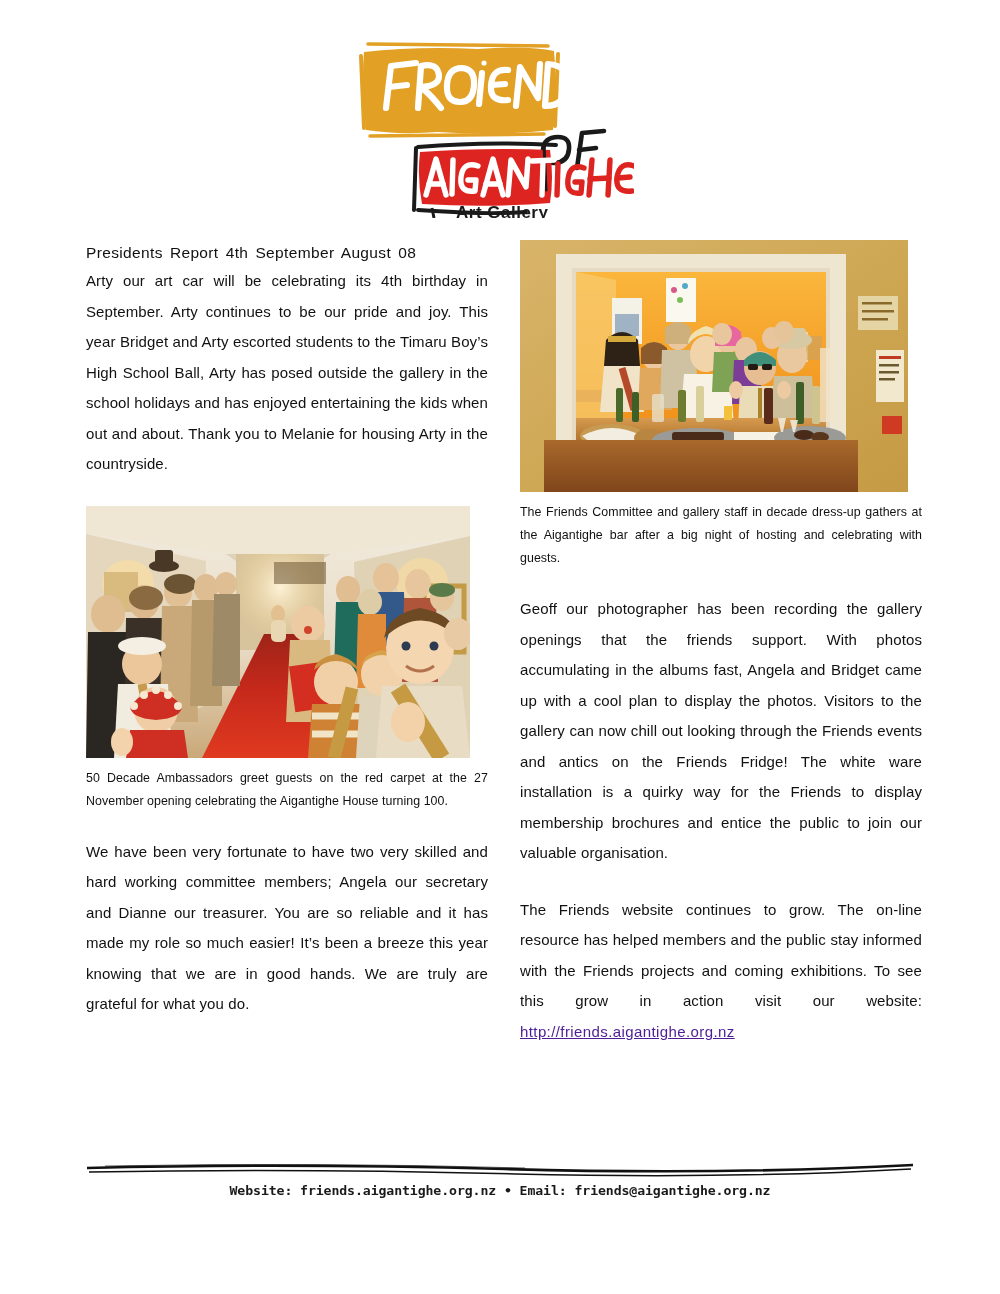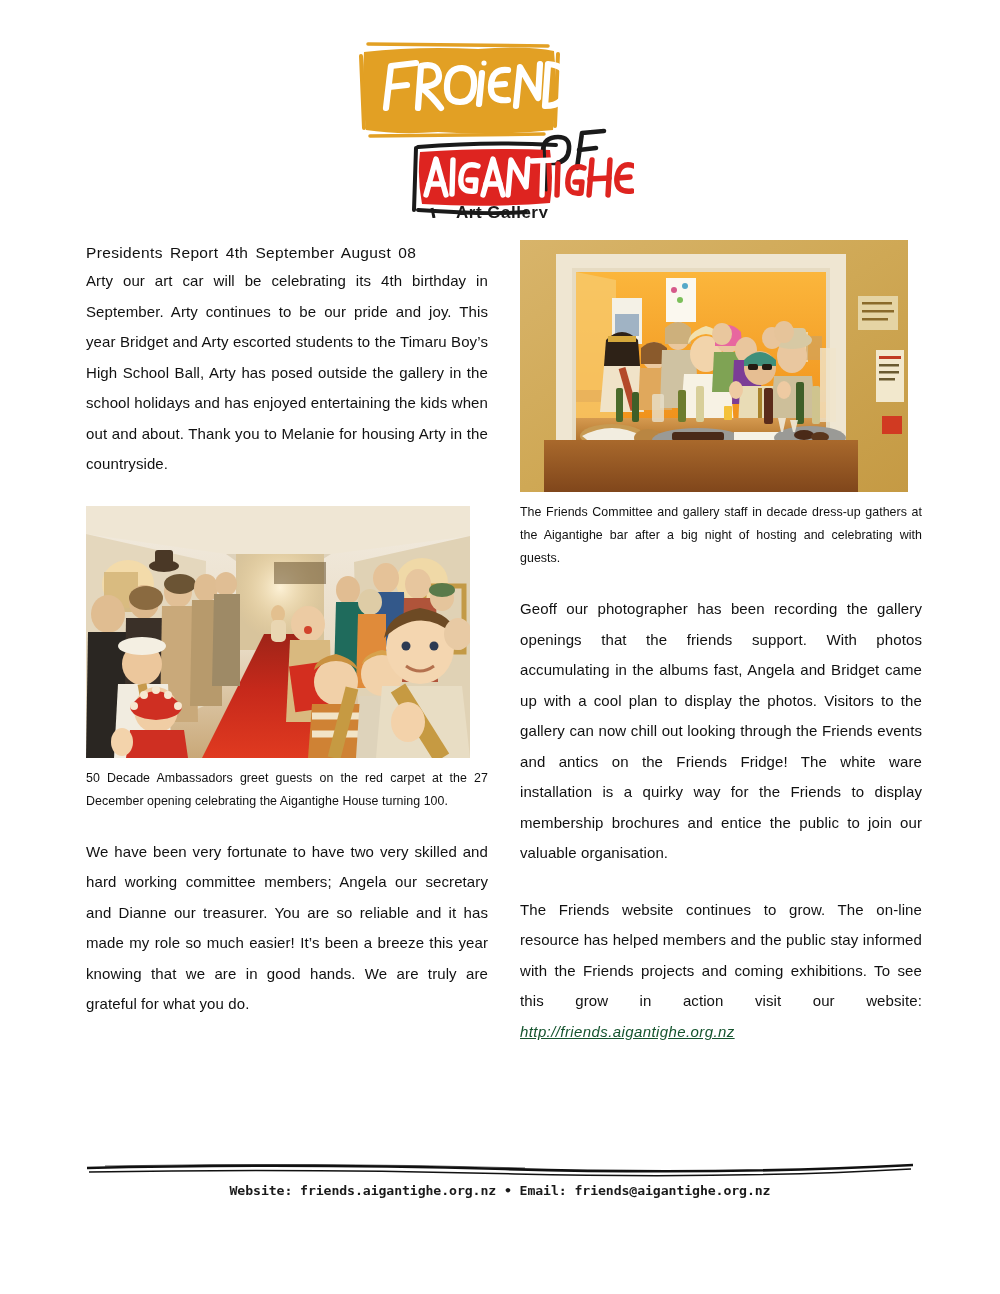--- a/index.html
+++ b/index.html
@@ -58,24 +58,23 @@
 
   .caption {
     font-size: 12.4px;
     line-height: 23px;
     text-align: justify;
     letter-spacing: 0.05px;
     margin: 9px 0 24px 0;
   }
 
   a.weblink {
-    color: #14532d;
+    color: #4c1d95;
     text-decoration: underline;
     letter-spacing: 0.4px;
-    font-style: italic;
   }
 
   
   .photo {
     position: relative;
     overflow: hidden;
     display: block;
   }
   .photo-top {
     width: 388px;
@@ -314,21 +313,21 @@
 
         <ellipse cx="372" cy="128" rx="14" ry="16" fill="#e8caa4"></ellipse>
         <ellipse cx="356" cy="92" rx="12" ry="13" fill="#e5c59c"></ellipse>
         <ellipse cx="356" cy="84" rx="13" ry="7" fill="#5a7a4a"></ellipse>
       </g>
 
       <rect width="384" height="252" fill="none"></rect>
     </svg>
   </div>
 
-  <div class="caption">50 Decade Ambassadors greet guests on the red carpet at the 27 December opening celebrating the Aigantighe House turning 100.</div>
+  <div class="caption">50 Decade Ambassadors greet guests on the red carpet at the 27 November opening celebrating the Aigantighe House turning 100.</div>
 
   <p class="body-text">We have been very fortunate to have two very skilled and hard working committee members; Angela our secretary and Dianne our treasurer. You are so reliable and it has made my role so much easier! It’s been a breeze this year knowing that we are in good hands. We are truly are grateful for what you do.</p>
 
 </div>
 
 <div class="col col-right">
 
   <div class="photo photo-top">
     <svg viewBox="0 0 388 252" preserveAspectRatio="none" xmlns="http://www.w3.org/2000/svg">
       <defs>

